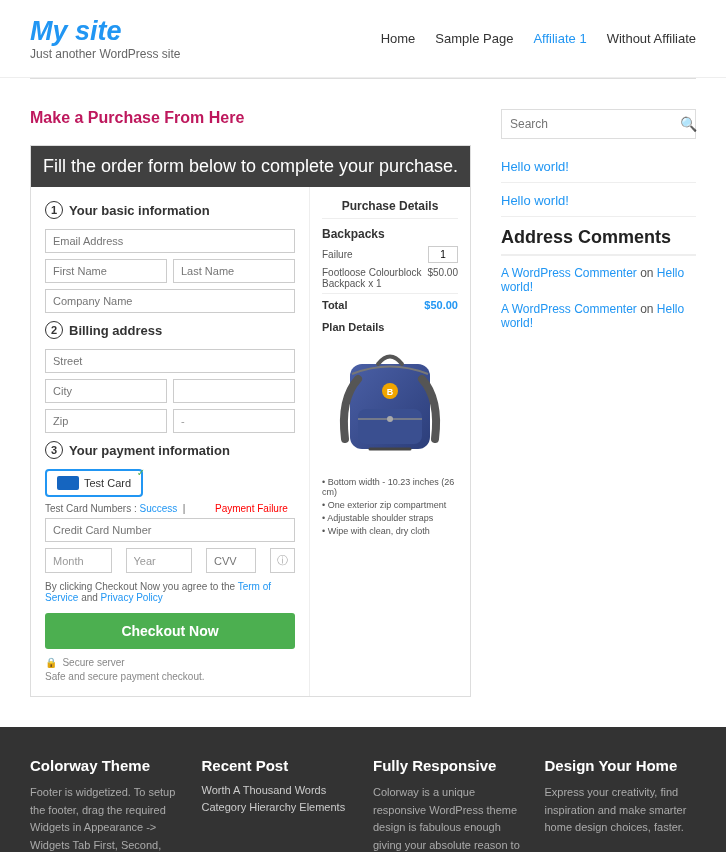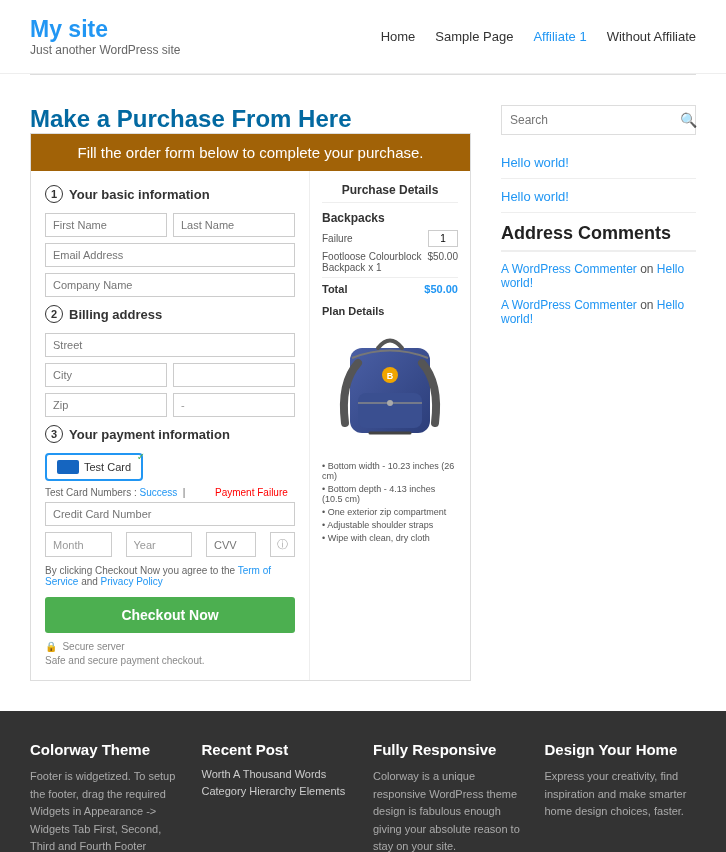--- a/index.html
+++ b/index.html
@@ -1,36 +1,36 @@
 <!DOCTYPE html>
 <html><head>
   <meta charset="utf-8">
   <style>
     * { box-sizing: border-box; margin: 0; padding: 0; }
     body { font-family: Arial, sans-serif; font-size: 14px; color: #333; background: #fff; }
 
     
     .header { padding: 16px 30px; display: flex; align-items: center; justify-content: space-between; border-bottom: 1px solid #eee; }
-    .site-title { color: #2196F3; font-size: 23px; font-weight: bold; }
+    .site-title { color: #2196F3; font-size: 27px; font-weight: bold; font-style: italic; }
     .site-tagline { font-size: 12px; color: #666; }
     .nav { display: flex; gap: 20px; align-items: center; }
     .nav a { text-decoration: none; color: #333; font-size: 13px; }
     .nav a.active { color: #2196F3; }
 
     
     .main-content { display: flex; gap: 30px; padding: 30px 30px; max-width: 726px; }
     .content-area { flex: 1; min-width: 0; }
     .sidebar { width: 195px; flex-shrink: 0; }
 
     
-    .page-title { font-size: 24px; font-weight: bold; color: #0369a1; }
+    .page-title { font-size: 16px; font-weight: bold; color: #be185d; margin-bottom: 18px; }
 
     
     .order-form-container { border: 1px solid #ddd; background: #fff; }
-    .order-form-header { background: #a16207; color: #fff; text-align: center; padding: 10px; font-size: 15px; }
+    .order-form-header { background: #404040; color: #fff; text-align: center; padding: 10px; font-size: 18px; }
 
     .form-body { display: flex; }
     .form-left { flex: 1; padding: 14px; border-right: 1px solid #eee; }
     .form-right { width: 160px; padding: 12px; }
 
     
     .section-title { font-size: 13px; font-weight: bold; margin-bottom: 10px; display: flex; align-items: center; gap: 6px; }
     .section-num { display: inline-flex; align-items: center; justify-content: center; width: 18px; height: 18px; border: 1.5px solid #333; border-radius: 50%; font-size: 11px; font-weight: bold; flex-shrink: 0; }
 
     .form-row { display: flex; gap: 6px; margin-bottom: 6px; }
@@ -125,25 +125,25 @@
       <div class="form-body">
 
         <div class="form-left">
 
           
           <div class="section-title">
             <span class="section-num">1</span>
             <span>Your basic information</span>
           </div>
           <div class="form-row">
+            <input class="form-input" type="email" placeholder="Email Address" style="">
+          </div>
+          <div class="form-row">
             <input class="form-input form-input-half" type="text" placeholder="First Name" style="">
             <input class="form-input form-input-half" type="text" placeholder="Last Name" style="">
-          </div>
-          <div class="form-row">
-            <input class="form-input" type="email" placeholder="Email Address" style="">
           </div>
           <div class="form-row">
             <input class="form-input" type="text" placeholder="Company Name" style="">
           </div>
 
           
           <div class="section-title" style="margin-top:8px;">
             <span class="section-num">2</span>
             <span>Billing address</span>
           </div>
@@ -266,21 +266,20 @@
             <path d="M22 35 Q60 20 98 35" stroke="#777" stroke-width="2" fill="none"></path>
 
             <circle cx="60" cy="52" r="8" fill="#f0a500"></circle>
             <text x="60" y="56" text-anchor="middle" font-size="9" fill="#fff" font-weight="bold">B</text>
 
             <line x1="40" y1="110" x2="80" y2="110" stroke="#444" stroke-width="3" stroke-linecap="round"></line>
           </svg>
 
           <ul class="plan-features">
             <li>Bottom width - 10.23 inches (26 cm)</li>
-            <li>Bottom depth - 4.13 inches (10.5 cm)</li>
             <li>One exterior zip compartment</li>
             <li>Adjustable shoulder straps</li>
             <li>Wipe with clean, dry cloth</li>
           </ul>
         </div>
       </div>
     </div>
   </div>
 
   <div class="sidebar">

